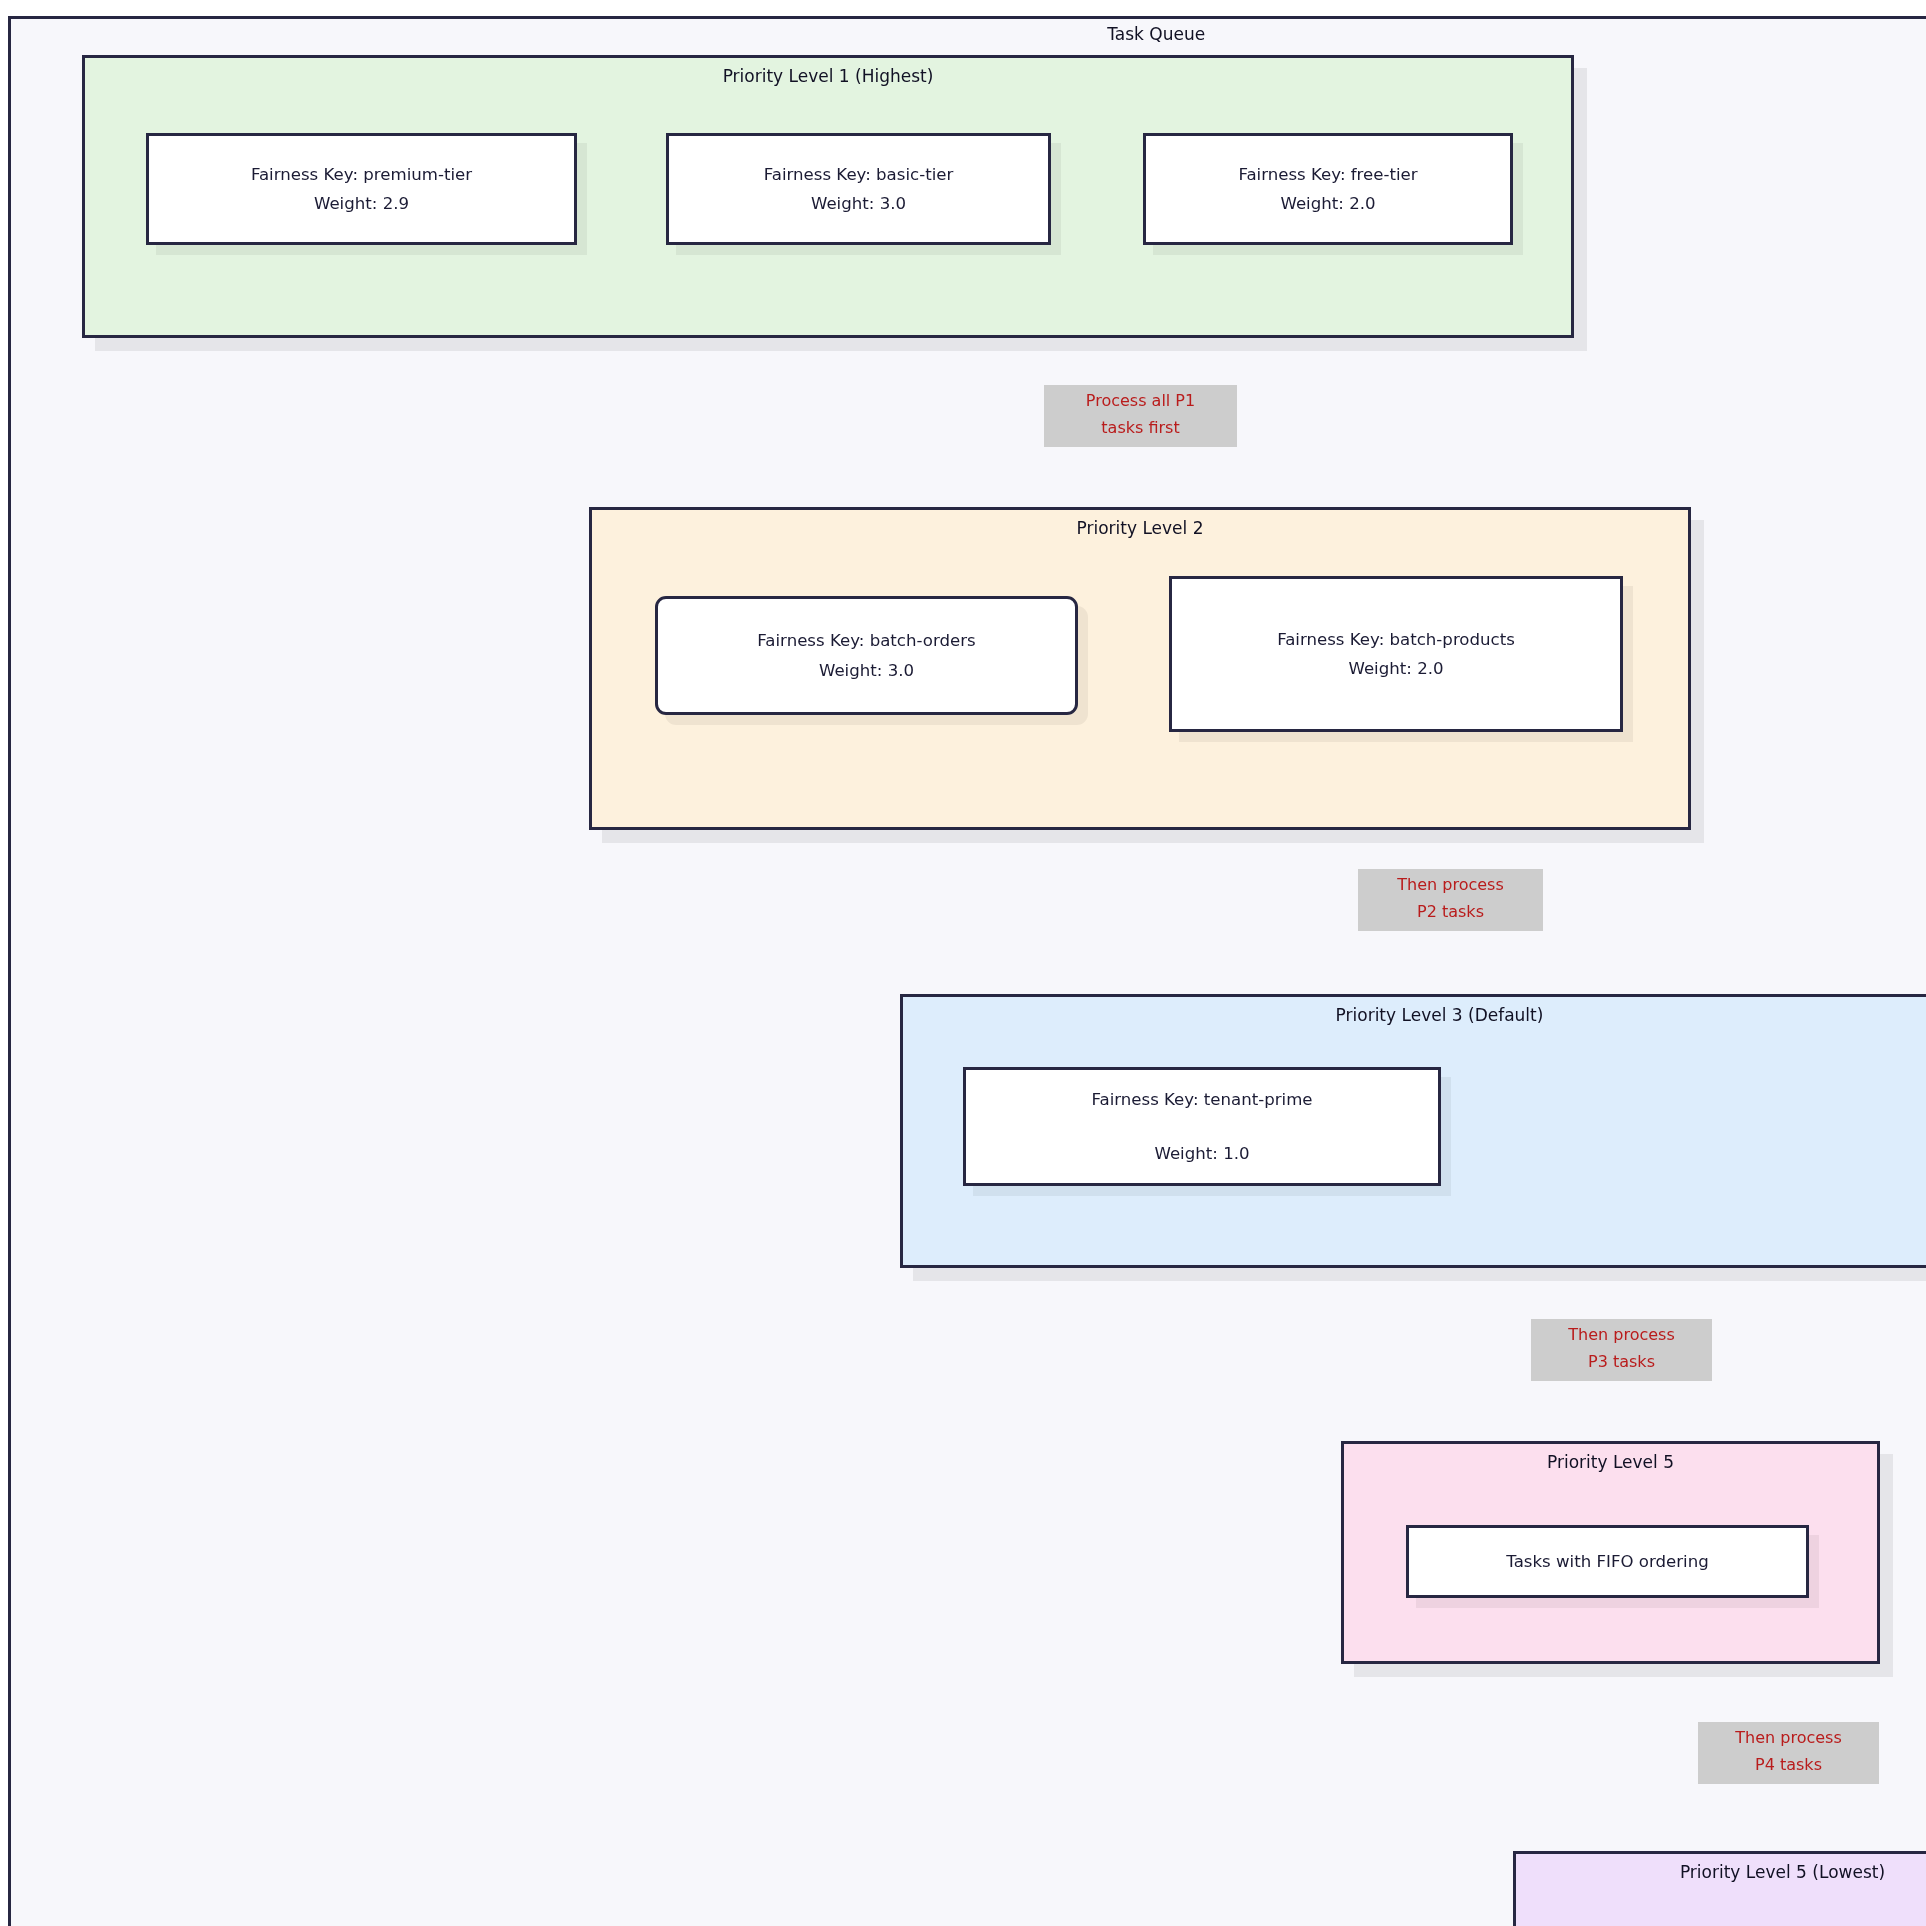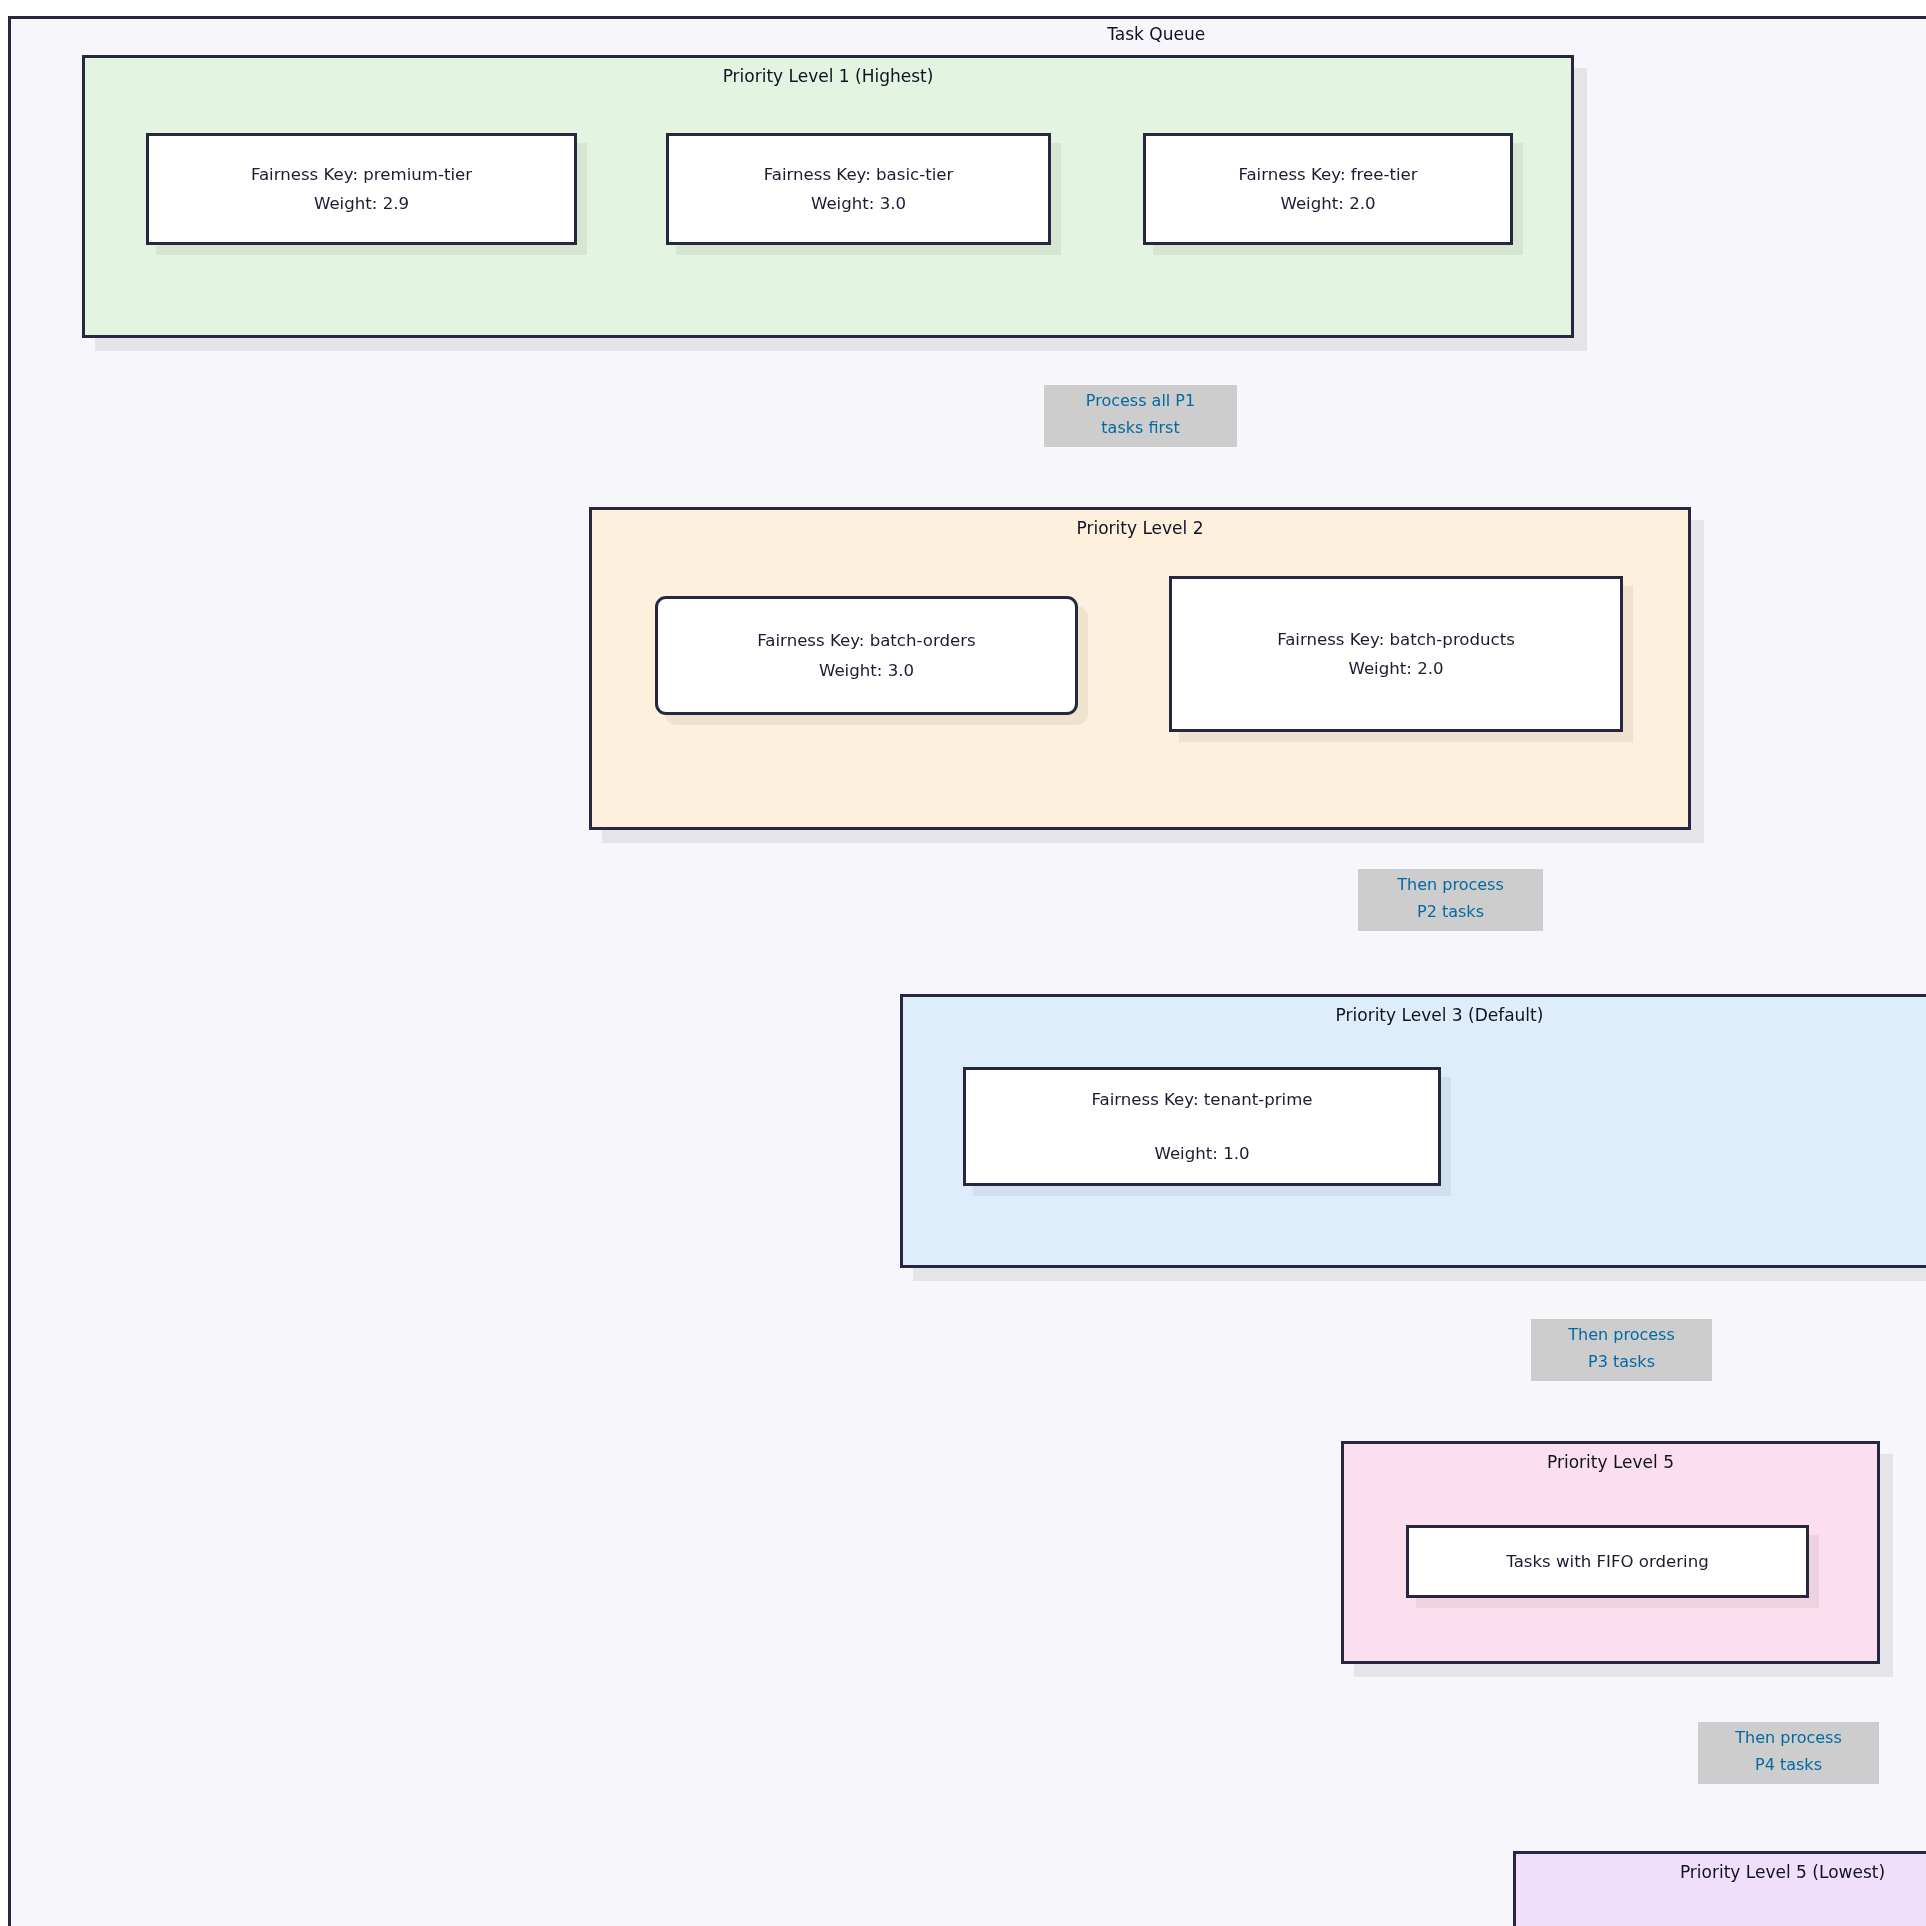--- a/index.html
+++ b/index.html
@@ -34,21 +34,21 @@
 
   #n-border {left:655px;top:596px;width:423px;height:119px;border-radius:11px;}
   #n-bprod  {left:1169px;top:576px;width:454px;height:156px;}
 
   #n-tprime {left:963px;top:1067px;width:478px;height:119px;gap:24px;}
   #n-toptim {left:1482px;top:1067px;width:435px;height:119px;}
 
   #n-fifo4  {left:1406px;top:1525px;width:403px;height:73px;}
 
   
-  .elabel{position:absolute;background:#cdcdcd;color:#0369a1;font-size:16px;
+  .elabel{position:absolute;background:#cdcdcd;color:#b91c1c;font-size:16px;
           line-height:1.7;text-align:center;padding:2.3px 3.9px;box-sizing:border-box;}
   .elabel span{display:block;white-space:nowrap;}
   #lbl-p1p2{left:1044px;top:385px;width:193px;height:62px;}
   #lbl-p2p3{left:1358px;top:869px;width:185px;height:62px;}
   #lbl-p3p4{left:1531px;top:1319px;width:181px;height:62px;}
   #lbl-p4p5{left:1698px;top:1722px;width:181px;height:62px;}
 </style>
 </head>
 <body>
 

